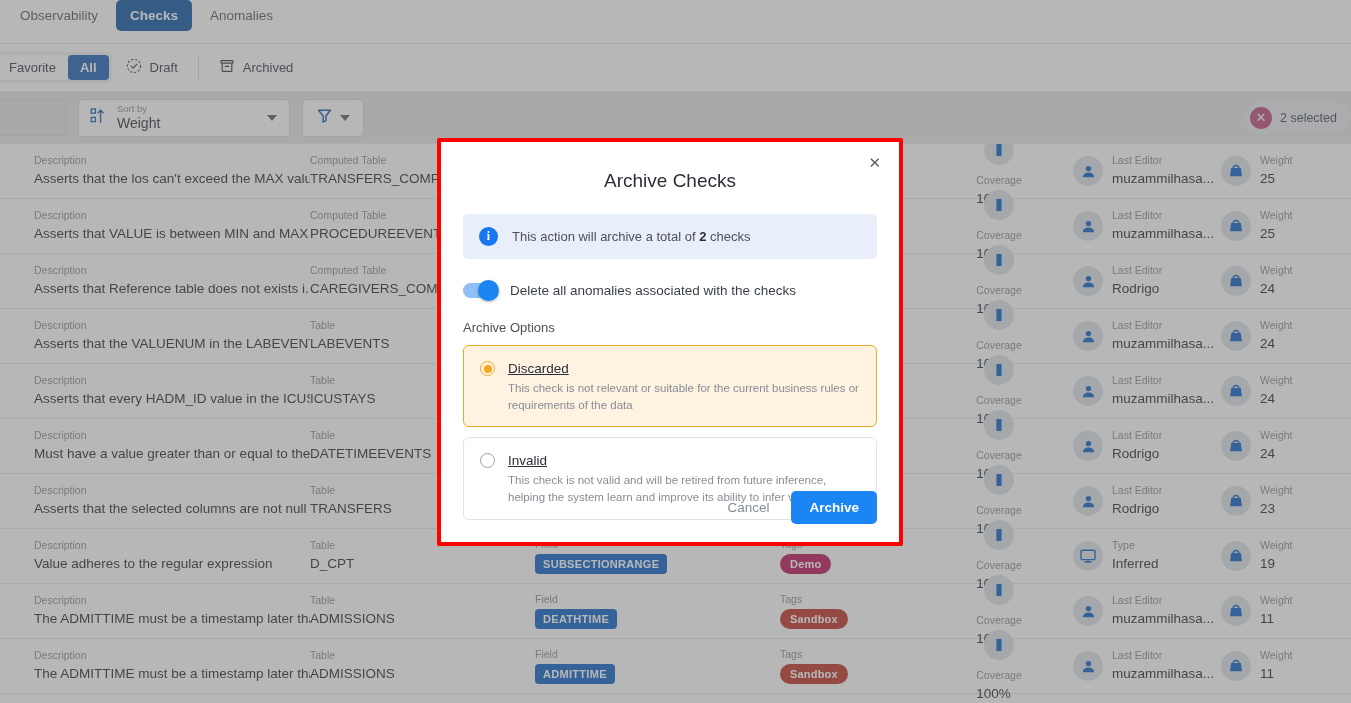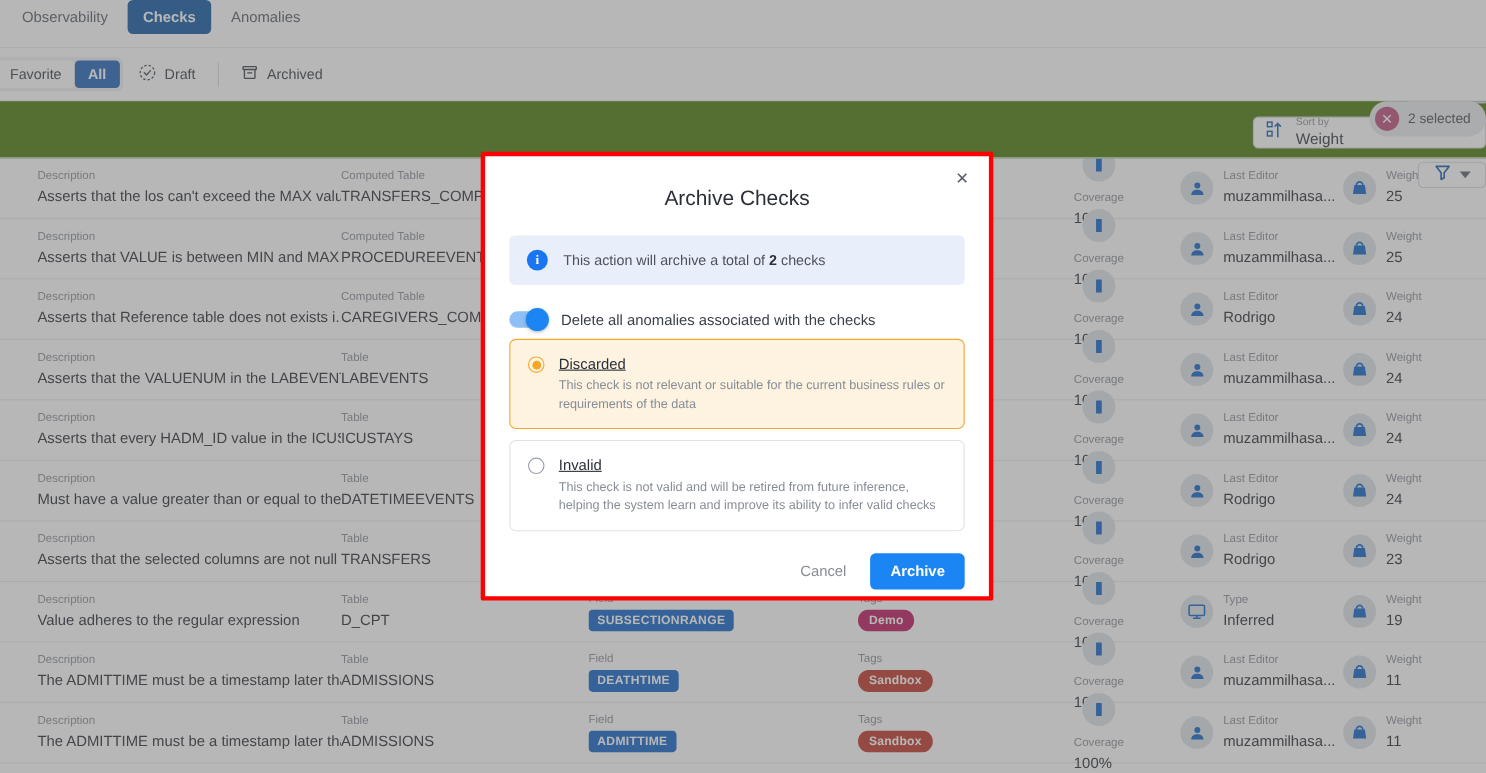--- a/index.html
+++ b/index.html
@@ -44,24 +44,23 @@
   .seg.white { background: #fff; }
   .seg.active { background: #2667b9; color: #fff; font-weight: 600; }
   .fchip {
     display: flex; align-items: center; gap: 8px;
     font-size: 13px; color: #3c4250; padding: 6px 14px; cursor: pointer;
   }
   .vdiv { width: 1px; height: 22px; background: #d8dbe0; margin: 0 6px; }
 
   
   .controls {
-    height: 52px; display: flex; align-items: flex-end; gap: 12px;
-    padding: 0 0 0 0; background: #4d7c0f; border-bottom: 1px solid #eceef1;
+    height: 52px; display: flex; align-items: center; gap: 12px;
+    padding: 0 0 0 0; background: #e5e5e5; border-bottom: 1px solid #eceef1;
     position: relative;
-    flex-direction: column;
   }
   .searchbox {
     width: 72px; height: 36px; border: 1px solid #d6d9de;
     border-radius: 5px; margin-left: -6px;
   }
   .sortbox {
     width: 212px; height: 38px; border: 1px solid #d6d9de; border-radius: 5px;
     display: flex; align-items: center; padding: 0 10px; gap: 10px;
     position: relative; cursor: pointer; background: #fff;
   }
@@ -166,21 +165,21 @@
   .opt.sel { border-color: #f0a832; background: #fdf3e0; }
   .radio {
     width: 15px; height: 15px; border-radius: 50%; border: 1.5px solid #9aa0ab;
     flex: none; margin-top: 2px; display: flex; align-items: center; justify-content: center;
   }
   .opt.sel .radio { border-color: #f0a832; }
   .radio .dot { width: 8px; height: 8px; border-radius: 50%; background: #f5a623; }
   .opt .name { font-size: 13.5px; color: #2b3038; text-decoration: underline; }
   .opt .desc { font-size: 11.5px; color: #878d97; line-height: 1.45; margin-top: 3px; }
   .m-actions {
-    position: absolute; right: 22px; bottom: 6px;
+    position: absolute; right: 22px; bottom: 18px;
     display: flex; align-items: center; gap: 16px;
   }
   .btn-cancel {
     font-size: 13.5px; color: #878d97; background: none; border: none;
     cursor: pointer; padding: 8px 6px; font-family: inherit;
   }
   .btn-archive {
     font-size: 13.5px; font-weight: 700; color: #fff; background: #1b85f3;
     border: none; border-radius: 5px; padding: 9px 18px; cursor: pointer;
     font-family: inherit;
@@ -764,20 +763,21 @@
         </span>
       </div>
 
       <div class="m-toggle-row">
         <span class="toggle">
             <span class="knob"></span>
           </span>
         <span class="t">Delete all anomalies associated with the checks</span>
       </div>
 
+      <div class="m-optlabel">Archive Options</div>
 
       <div class="opt sel">
         <span class="radio">
             <span class="dot"></span>
           </span>
         <span>
           <span class="name">Discarded</span>
           <div class="desc">This check is not relevant or suitable for the current business rules or requirements of the data</div>
         </span>
       </div>

